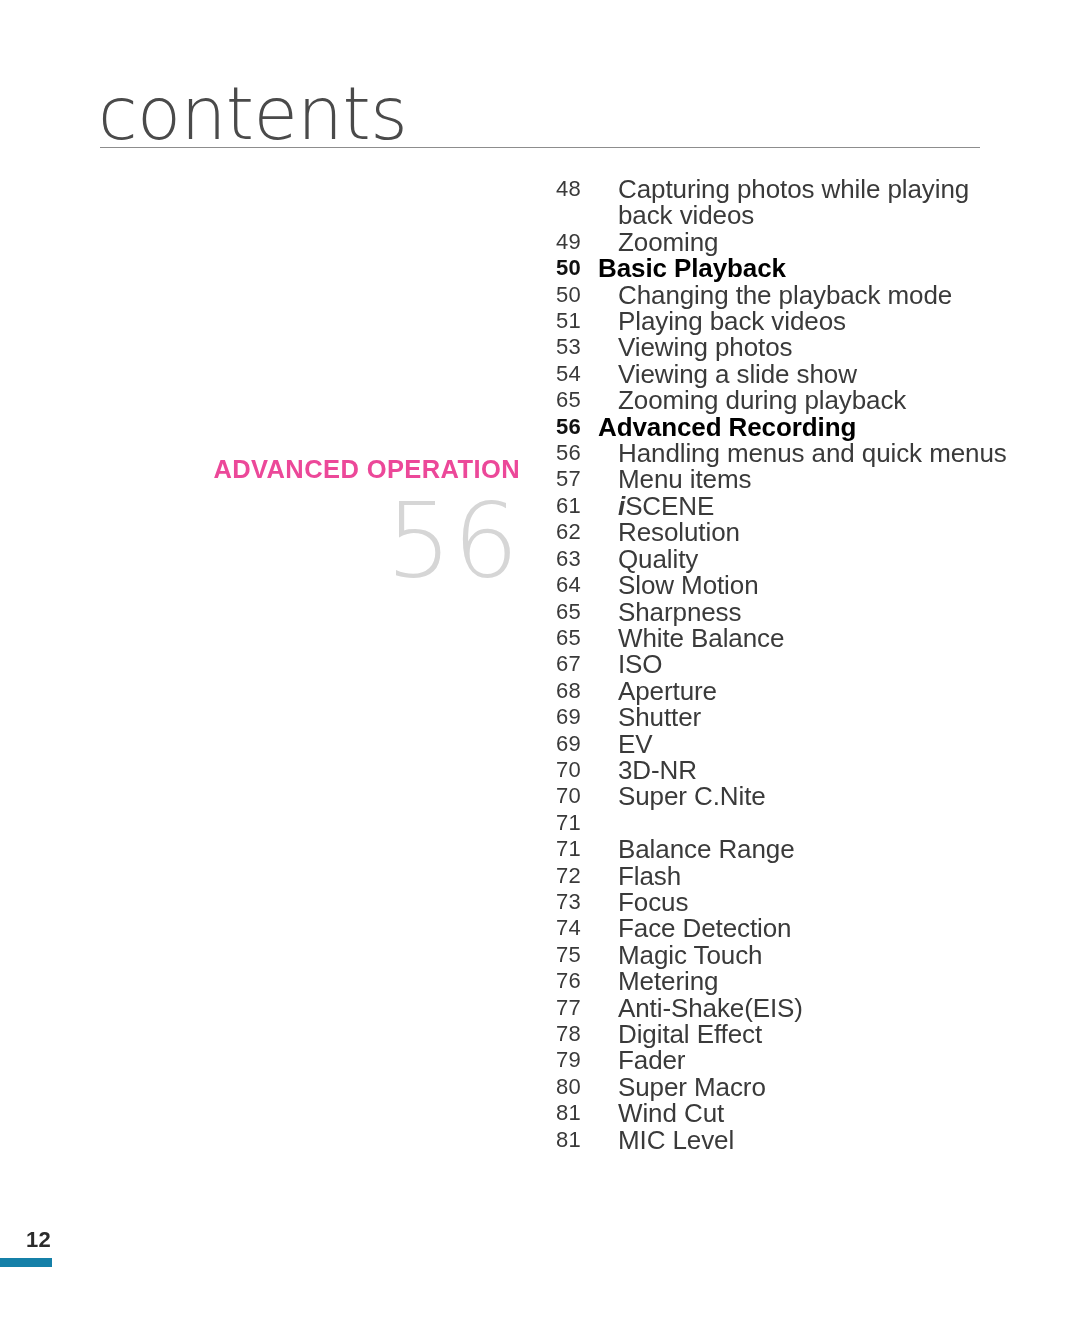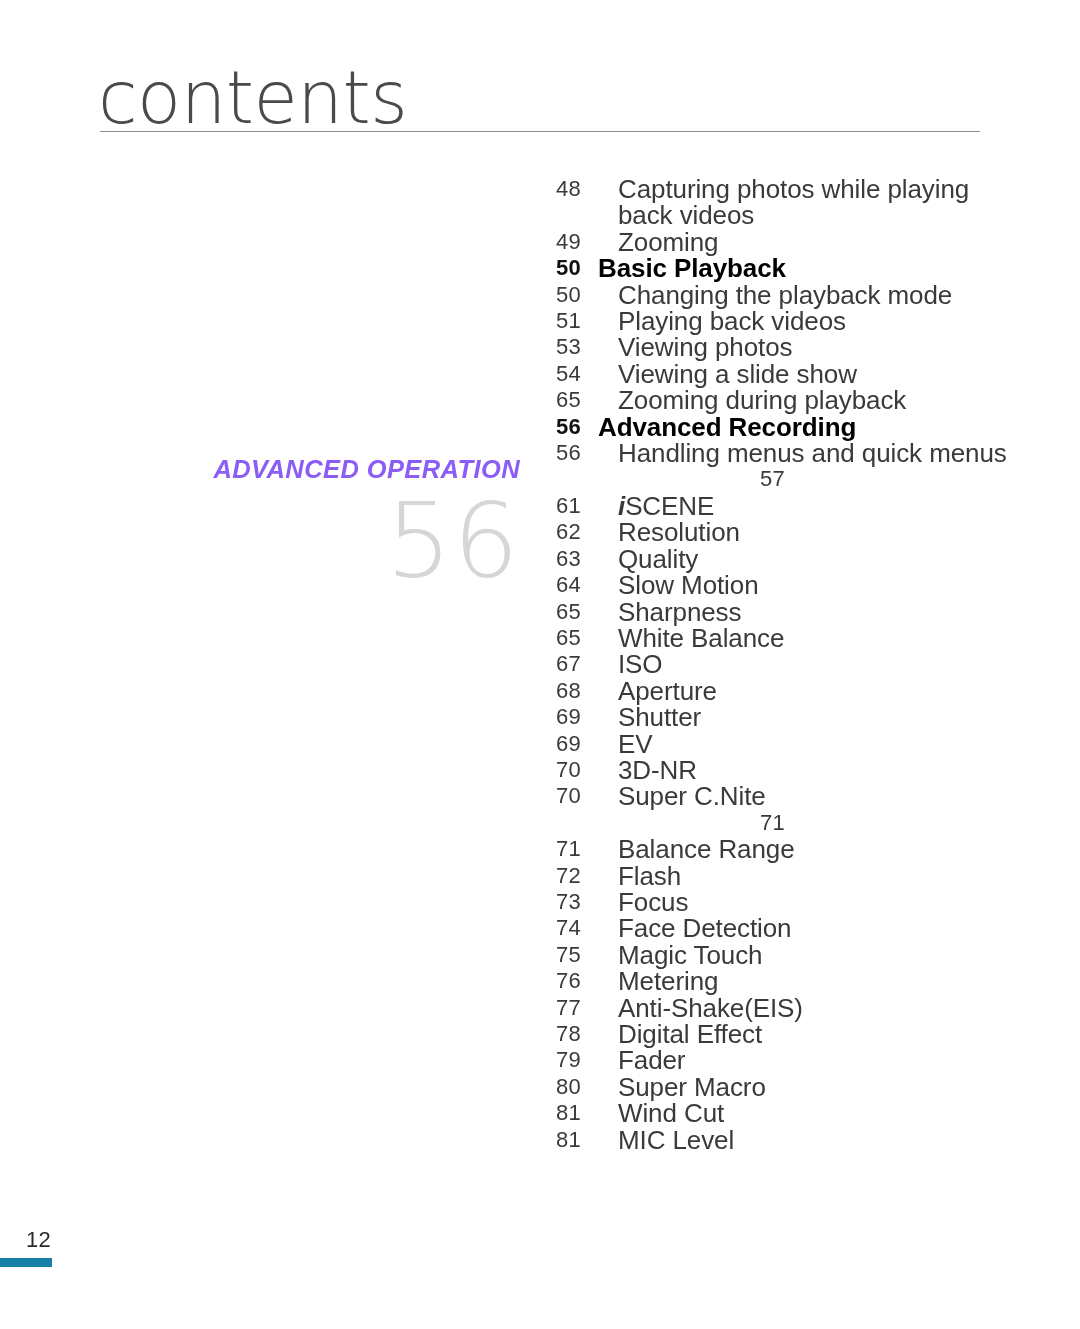--- a/index.html
+++ b/index.html
@@ -18,21 +18,21 @@
     width: 1080px;
     height: 1329px;
     background: #ffffff;
     overflow: hidden;
   }
 
   
   .page-header {
     position: absolute;
     left: 0;
-    top: 0;
+    top: 16px;
     width: 1080px;
     height: 140px;
   }
   .header-title {
     position: absolute;
     left: 98px;
     top: 62px;
     font-family: "DejaVu Sans", sans-serif;
     font-size: 72px;
     font-weight: 300;
@@ -57,24 +57,23 @@
     left: 120px;
     top: 455px;
     width: 400px;
     text-align: right;
   }
   .section-title {
     font-family: "Liberation Sans", sans-serif;
     font-size: 25.5px;
     font-weight: bold;
     letter-spacing: 0.4px;
-    color: #8b5cf6;
+    color: #ec4899;
     line-height: 1.1;
     white-space: nowrap;
-    font-style: italic;
   }
   .section-bignum {
     margin-top: 6px;
     font-family: "DejaVu Sans", sans-serif;
     font-size: 104px;
     font-weight: 300;
     color: #d6d6d6;
     line-height: 1;
     letter-spacing: 1px;
   }
@@ -85,21 +84,20 @@
     left: 556px;
     top: 176px;
     width: 470px;
   }
   .toc-row {
     display: flex;
     align-items: flex-start;
     font-size: 22px;
     line-height: 26.4px;
     color: #3a3a3a;
-    justify-content: center;
   }
   .toc-row .num {
     flex: 0 0 auto;
     width: 62px;
     font-size: 22px;
     color: #3a3a3a;
     letter-spacing: 0.2px;
   }
   .toc-row .label {
     flex: 1 1 auto;
@@ -135,20 +133,21 @@
     bottom: 62px;
     width: 140px;
   }
   .footer-num {
     position: absolute;
     left: 26px;
     bottom: 14px;
     font-size: 22px;
     color: #2b2b2b;
     letter-spacing: 0.2px;
+    font-weight: bold;
   }
   .footer-bar {
     position: absolute;
     left: 0;
     bottom: 0;
     width: 52px;
     height: 9px;
     background: #1580a8;
   }
 </style>
@@ -203,20 +202,21 @@
       <div class="toc-row heading">
         <span class="num">56</span>
         <span class="label">Advanced Recording</span>
       </div>
       <div class="toc-row">
         <span class="num">56</span>
         <span class="label">Handling menus and quick menus</span>
       </div>
       <div class="toc-row">
         <span class="num">57</span>
+        <span class="label">Menu items</span>
       </div>
       <div class="toc-row">
         <span class="num">61</span>
         <span class="label"><span class="ital">i</span>SCENE</span>
       </div>
       <div class="toc-row">
         <span class="num">62</span>
         <span class="label">Resolution</span>
       </div>
       <div class="toc-row">

